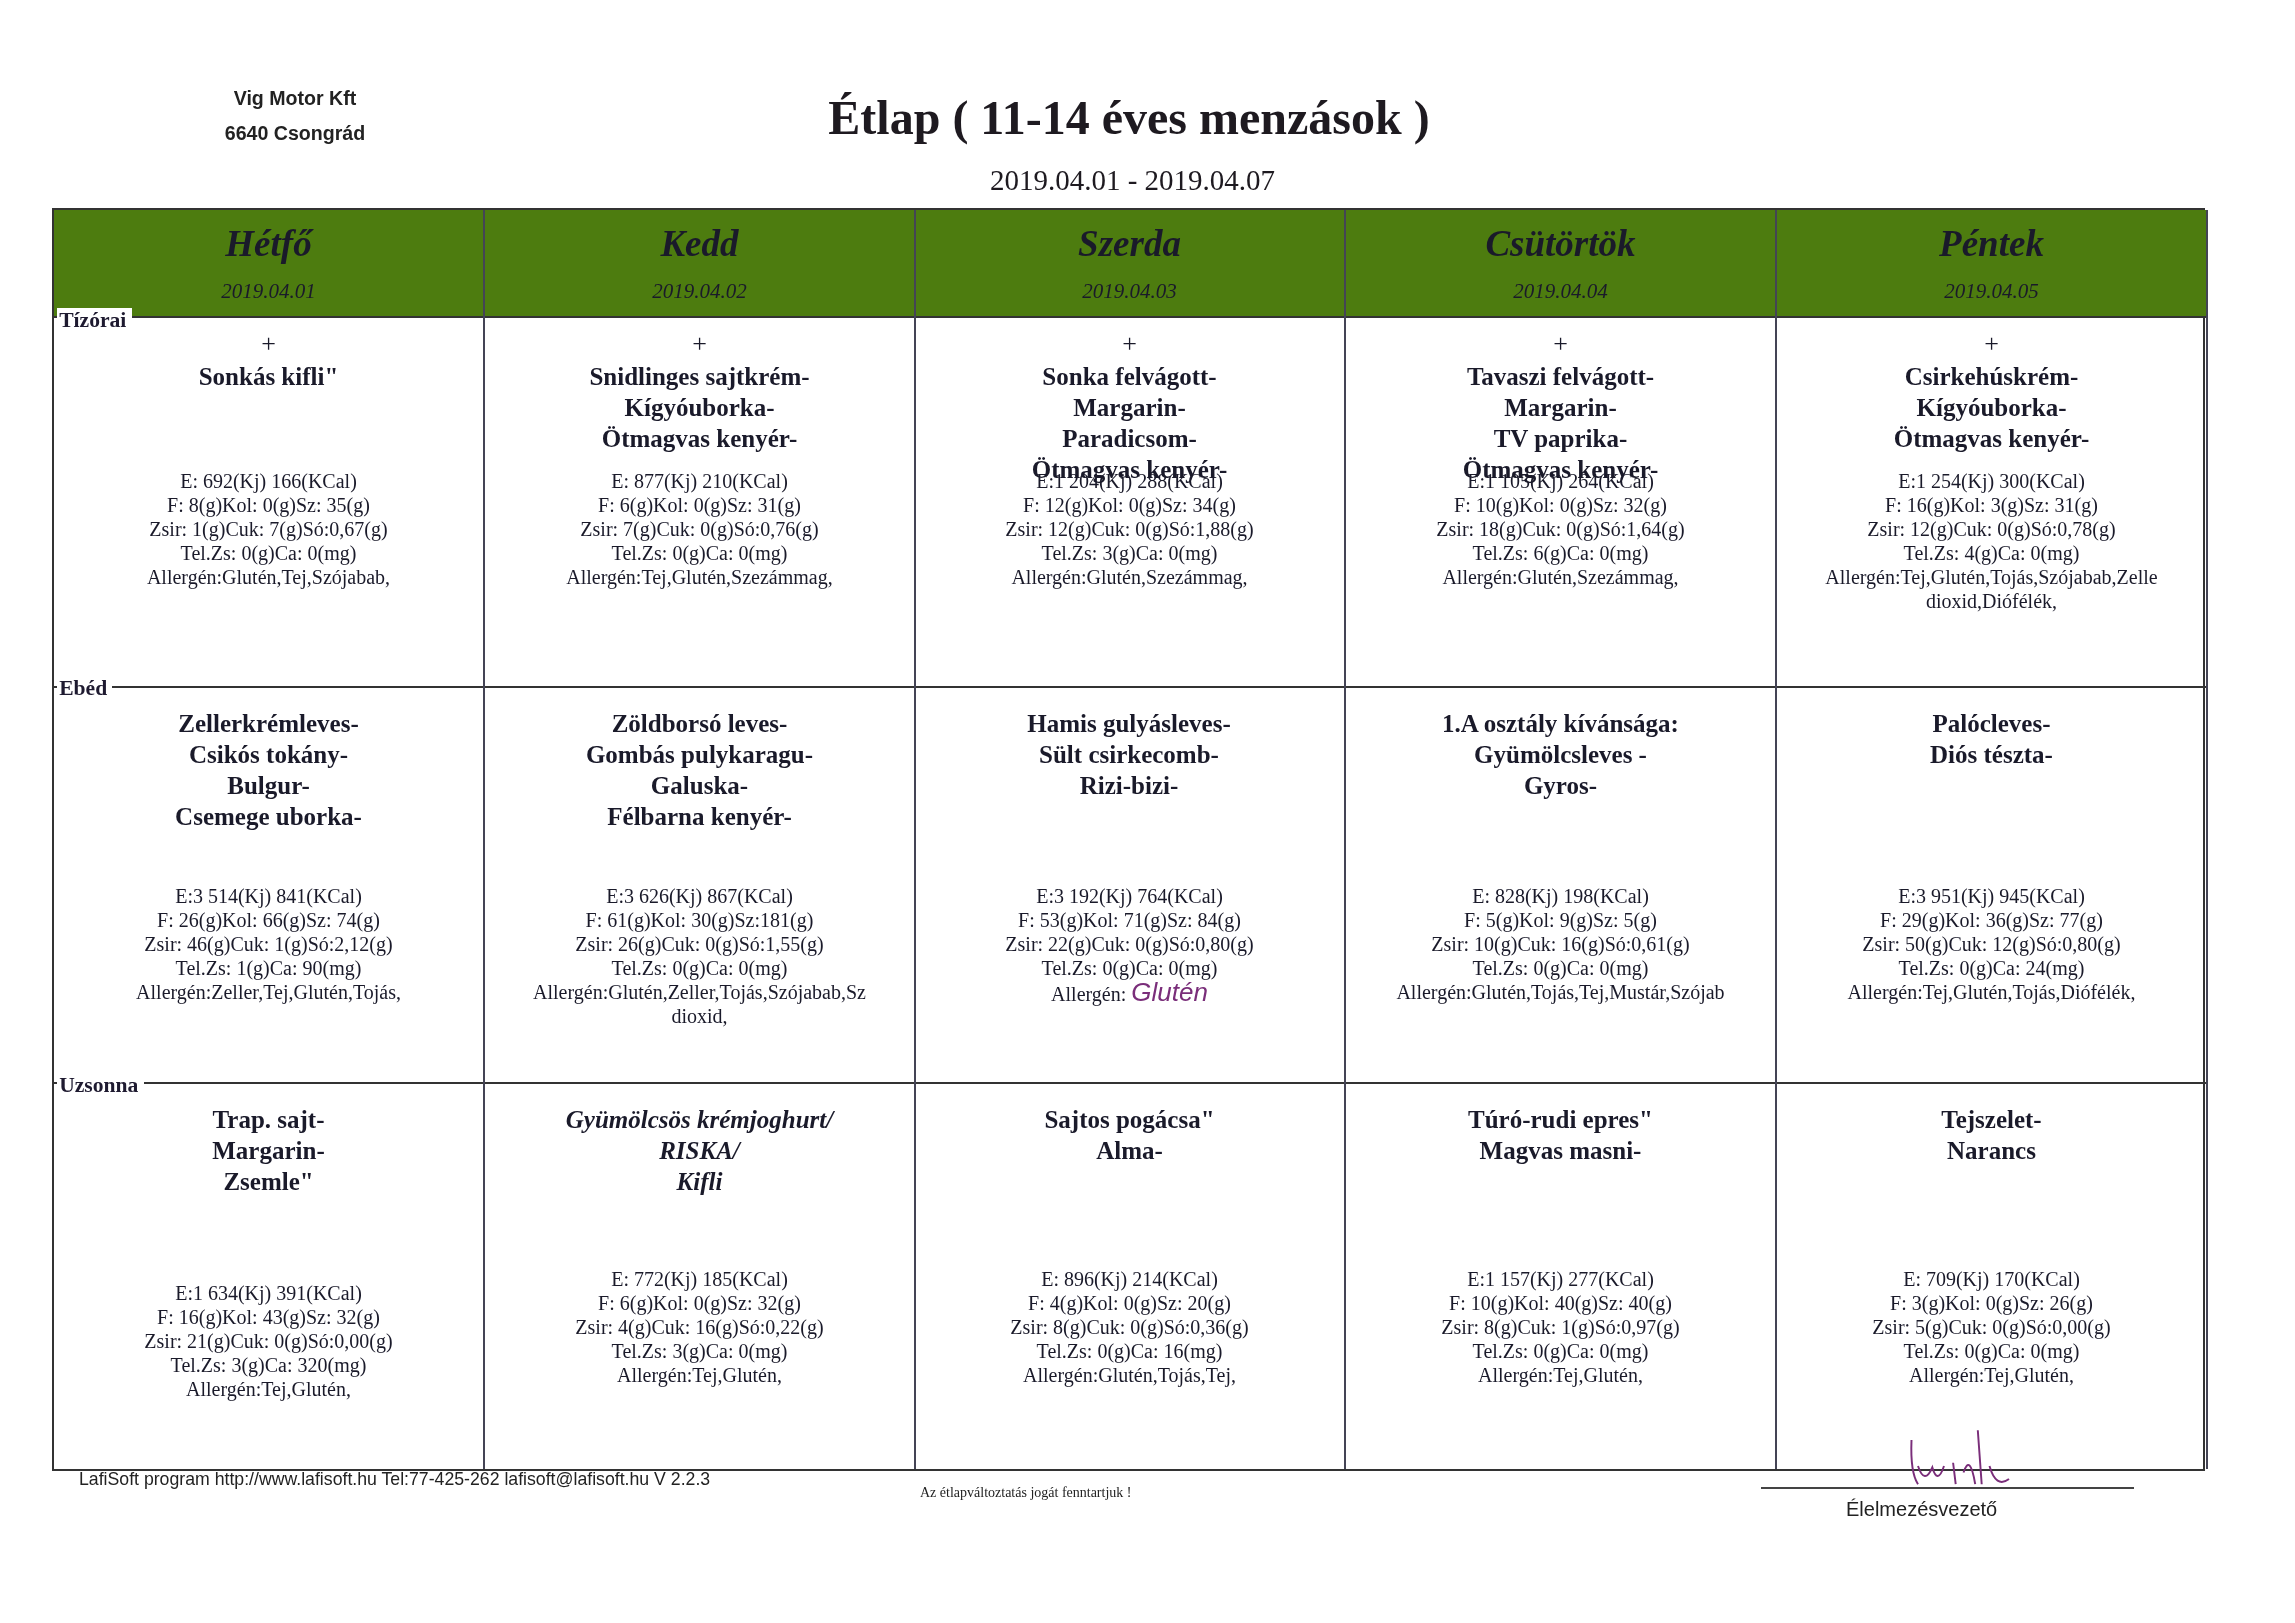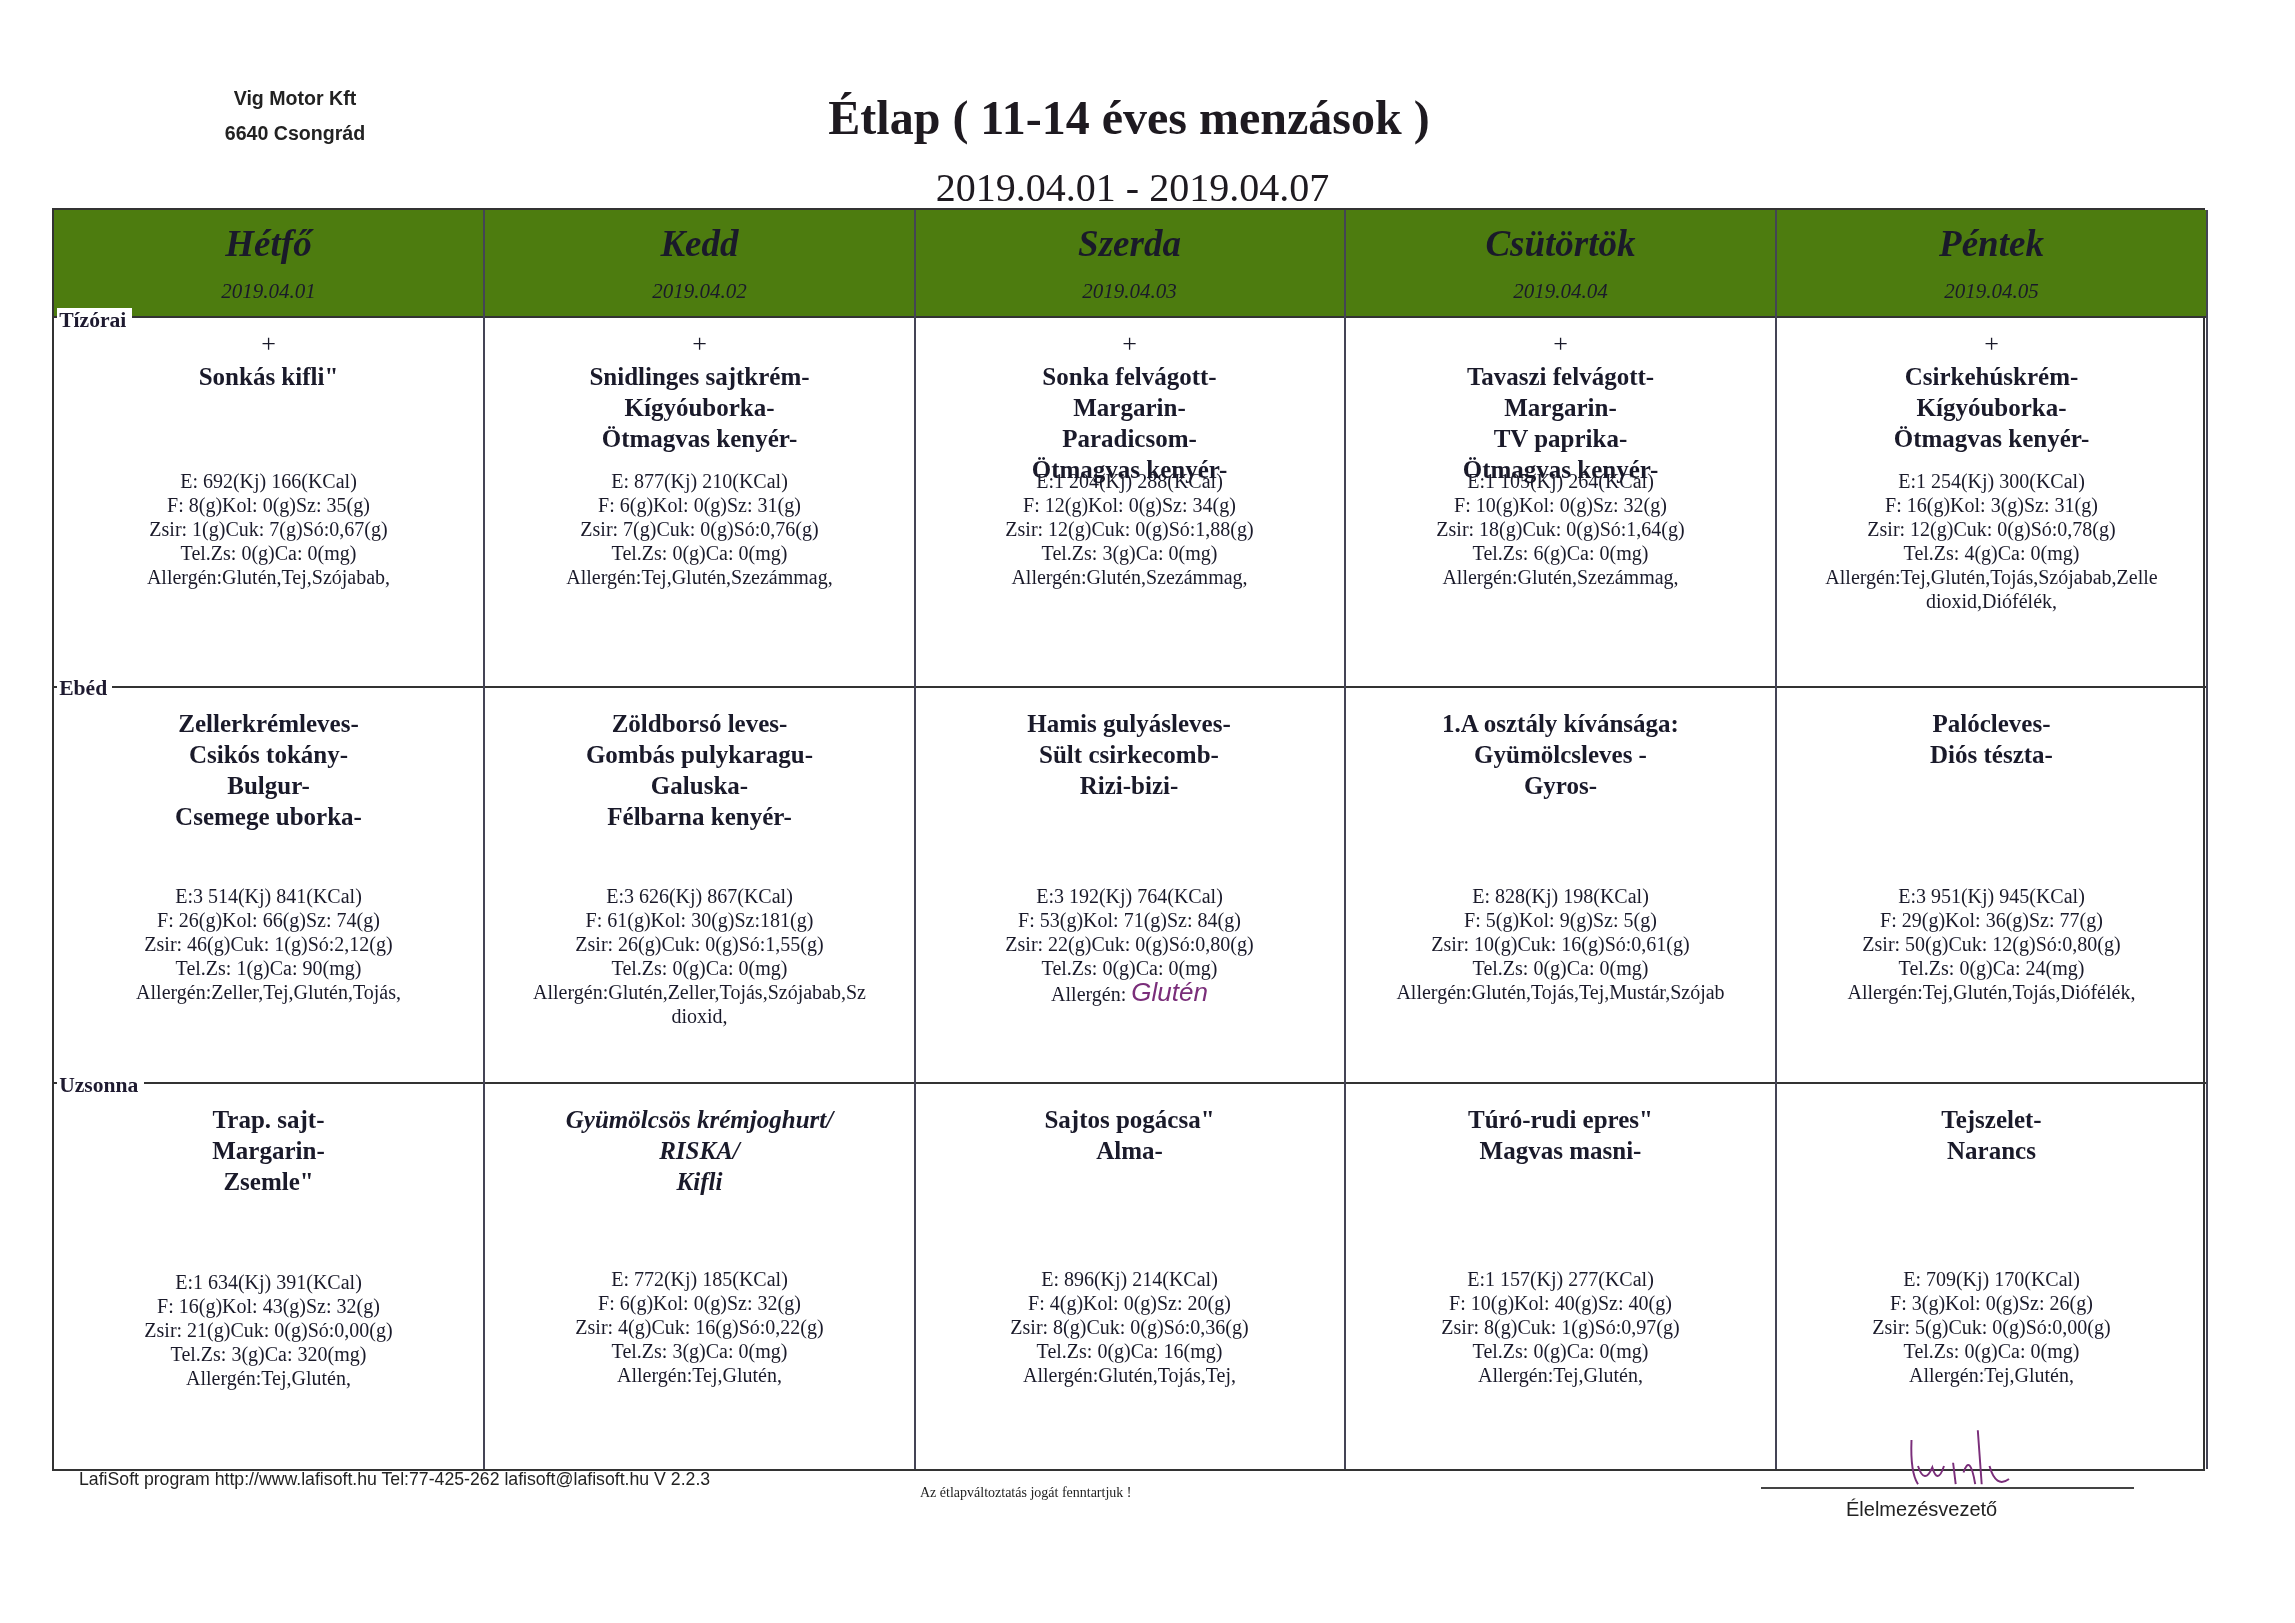--- a/index.html
+++ b/index.html
@@ -5,21 +5,21 @@
   html, body { margin:0; padding:0; background:#ffffff; }
   body { width:2295px; height:1623px; position:relative; overflow:hidden;
          font-family:"Liberation Serif", serif; color:#1a1a2a; }
   .company { position:absolute; left:164px; width:262px; text-align:center;
              font-family:"Liberation Sans", sans-serif; font-weight:bold; font-size:19.6px; color:#222; }
   #company-name { top:87px; }
   #company-city { top:122px; }
   .title { position:absolute; left:759px; width:740px; top:90px; text-align:center;
            font-weight:bold; font-size:48px; color:#1e1a20; }
   .range { position:absolute; left:838px; width:589px; top:164px; text-align:center;
-           font-size:40px; color:#1e1a20; }
+           font-size:29px; color:#1e1a20; }
 
   .grid { position:absolute; left:52px; top:208px; width:2153px; height:1263px;
           border:2px solid #333; box-sizing:border-box; }
   .col { position:absolute; top:0; bottom:0; border-right:2px double #445; box-sizing:border-box; }
   .col:last-child { border-right:none; }
   .day-head { position:absolute; left:0; right:0; top:0; height:108px; text-align:center;
               background:#4d7c0f; border-bottom:2px solid #333; box-sizing:border-box; }
   .day-name { display:block; font-style:italic; font-weight:bold; font-size:37px; margin-top:11.8px; }
   .day-date { display:block; font-style:italic; font-size:21px; margin-top:14.4px; }
   .cell { position:absolute; left:0; right:0; text-align:center; box-sizing:border-box;
@@ -278,21 +278,21 @@
           <div>Tel.Zs:  1(g)Ca:  90(mg)</div>
           <div>Allergén:Zeller,Tej,Glutén,Tojás,</div>
         </div>
       </div>
       <div class="cell last" style="top: 874px; height: 389px;">
         <div class="dish" style="margin-top: 19.6px;">
           <div>Trap. sajt-</div>
           <div>Margarin-</div>
           <div>Zsemle"</div>
         </div>
-        <div class="nutri" style="top: 186px;">
+        <div class="nutri" style="top: 197px;">
           <div>E:1 634(Kj)  391(KCal)</div>
           <div>F: 16(g)Kol: 43(g)Sz: 32(g)</div>
           <div>Zsir: 21(g)Cuk:  0(g)Só:0,00(g)</div>
           <div>Tel.Zs:  3(g)Ca: 320(mg)</div>
           <div>Allergén:Tej,Glutén,</div>
         </div>
       </div>
     </div>
   <span class="meal-label" style="top:98px">Tízórai</span>
   <span class="meal-label" style="top:466px">Ebéd</span>

